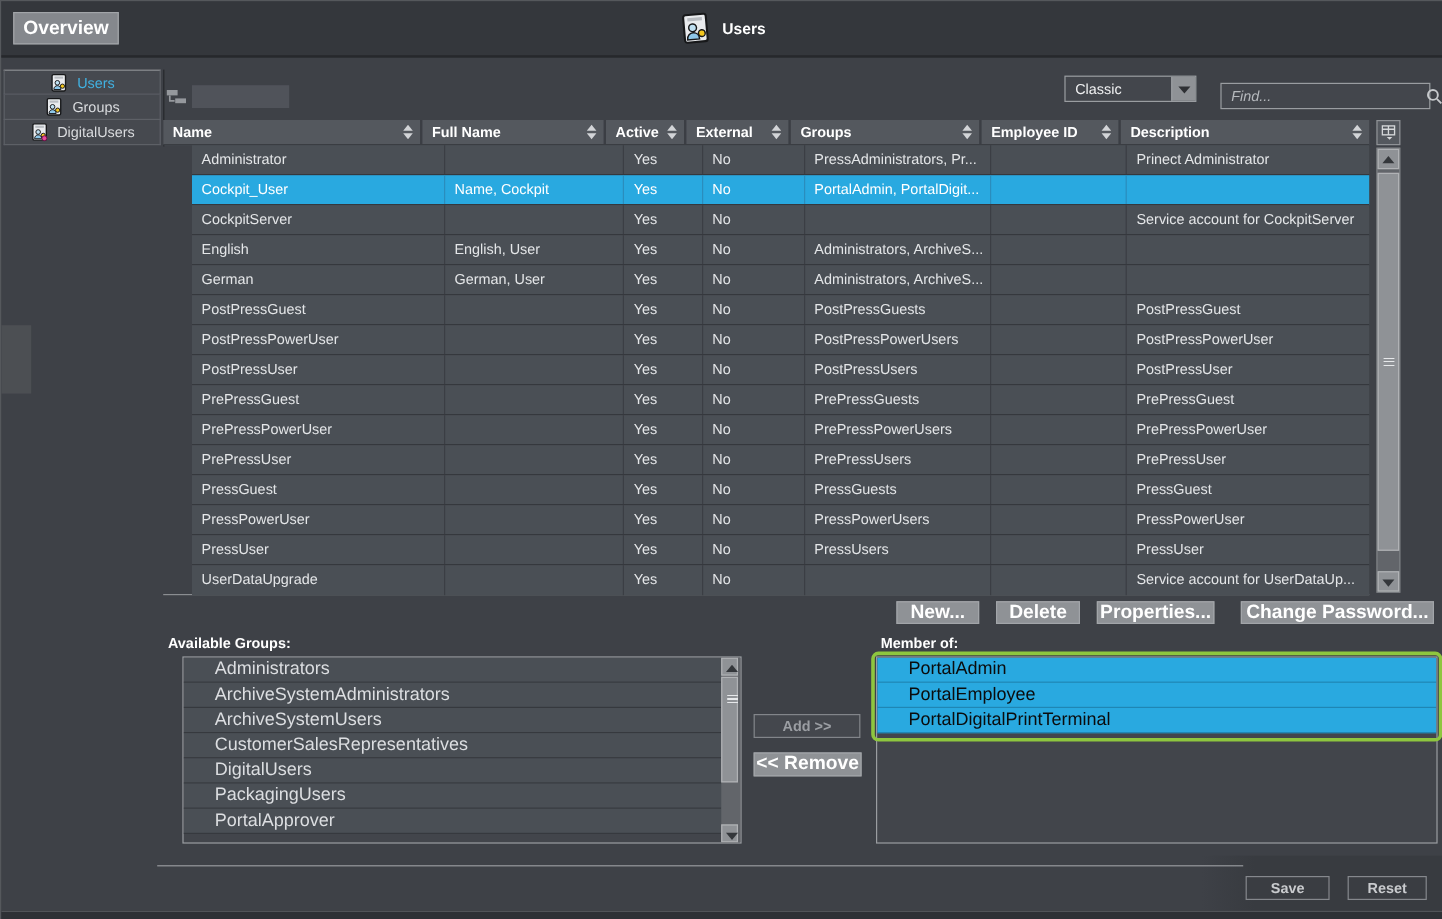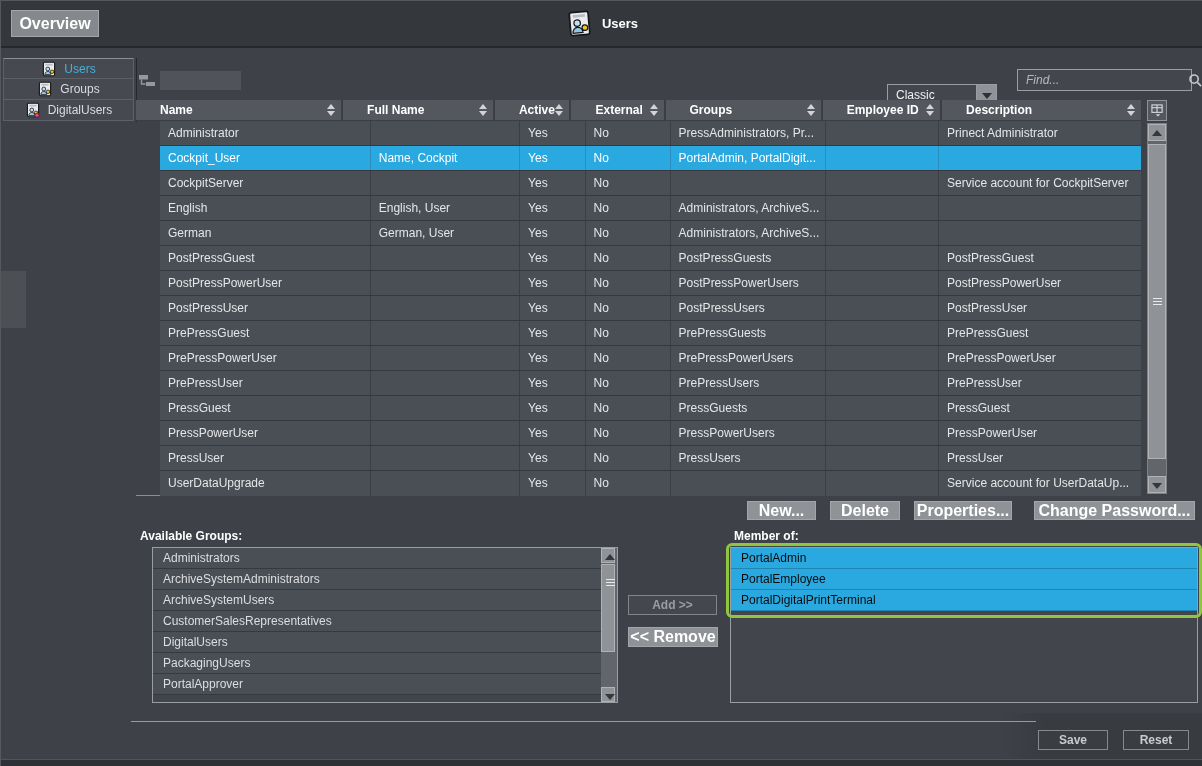--- a/index.html
+++ b/index.html
@@ -23,36 +23,36 @@
   .side-item.idx-0{border-top:1px solid #8a8d91;}
   .side-item.selected{color:var(--accent,#41b1e1);}
   .side-item svg .pink{display:none;}
   .side-item.idx-2 svg .pink{display:inline;}
   .side-divider{position:absolute;left:135px;top:57px;width:1px;height:64px;background:#26282c;}
   .edge-tab{position:absolute;left:0;top:270px;width:25px;height:57px;background:#4c4f53;}
 
   
   .tree-icon{position:absolute;left:137px;top:71px;width:19px;height:17px;}
   .blank-field{position:absolute;left:159px;top:70px;width:81px;height:19px;background:#50535a;}
-  .view-combo{position:absolute;left:886px;top:83px;width:110px;height:22px;background:#43464c;
+  .view-combo{position:absolute;left:886px;top:62px;width:110px;height:22px;background:#43464c;
               border:1px solid #9a9da1;display:flex;align-items:center;cursor:pointer;}
   .view-combo .val{flex:1;color:#f0f1f2;font-size:12px;padding-left:8px;}
   .combo-arrow{width:20px;height:100%;background:#8f9296;border-left:1px solid #9a9da1;position:relative;}
   .combo-arrow:after{content:"";position:absolute;left:5px;top:8px;border:5px solid transparent;border-top:6px solid #2e3034;}
   .find-box{position:absolute;left:1016px;top:68px;width:175px;height:22px;background:#43464c;border:1px solid #9a9da1;
             display:flex;align-items:center;}
   .find-box input{flex:1;background:transparent;border:none;outline:none;color:#e8e9ea;font-size:12px;
                   font-family:"Liberation Sans",sans-serif;padding:0 4px 0 8px;}
   .find-box input::placeholder{color:#b6b9bd;font-style:italic;}
   .find-box .mag{width:20px;flex:none;display:flex;align-items:center;justify-content:center;}
 
   
   .thead{position:absolute;left:135px;top:99px;width:1005px;height:21px;background:#54585e;display:flex;border-bottom:1px solid #3a3d42;}
   .th{display:flex;align-items:center;justify-content:space-between;color:#fff;font-weight:bold;font-size:12px;
-      padding:0 5px 0 8px;border-right:2px solid #3b3e44;cursor:pointer;margin-left:16px;}
+      padding:0 5px 0 8px;border-right:2px solid #3b3e44;cursor:pointer;}
   .th.idx-0{width:216px}.th.idx-1{width:153px}.th.idx-2{width:67px}.th.idx-3{width:87px}
   .th.idx-4{width:159px}.th.idx-5{width:116px}.th.idx-6{width:207px;border-right:none}
   .sort{display:inline-block;width:9px;height:12px;position:relative;flex:none;}
   .sort:before,.sort:after{content:"";position:absolute;left:0;border-left:4px solid transparent;border-right:4px solid transparent;}
   .sort:before{top:0;border-bottom:5px solid #d2d4d7;}
   .sort:after{bottom:0;border-top:5px solid #d2d4d7;}
 
   .tbody{position:absolute;left:135px;top:120px;width:1005px;height:375px;border-bottom:1px solid #8a8d91;padding-left:24px;}
   .tr{display:flex;height:25px;background:#4a4f55;border-bottom:1px solid #35383d;cursor:pointer;}
   .tr:last-child{border-bottom:none;}
@@ -83,22 +83,22 @@
   .act.prop{left:913px;width:98px}.act.chpw{left:1033px;width:161px}
 
   
   .panel-label{position:absolute;color:#fff;font-weight:bold;font-size:12px;top:528px;}
   .avail-label{left:139px;} .member-label{left:733px;}
   .listbox{position:absolute;top:546px;height:156px;background:#42454b;border:1px solid #9a9da1;overflow:hidden;}
   .avail-box{left:151px;width:466px;}
   .member-box{left:729px;width:468px;}
   .list-items{position:absolute;left:0;top:0;right:0;bottom:0;}
   .avail-box .list-items{right:16px;}
-  .list-item{height:21px;line-height:20px;font-size:12px;color:#dcdee1;background:#4a4f55;
-             border-bottom:1px solid #36393e;padding-left:10px;cursor:pointer;overflow:hidden;white-space:nowrap;}
+  .list-item{height:21px;line-height:20px;font-size:15px;color:#dcdee1;background:#4a4f55;
+             border-bottom:1px solid #36393e;padding-left:26px;cursor:pointer;overflow:hidden;white-space:nowrap;}
   .member-box .list-item{background:var(--selection,#29a9e0);color:#0b0c0d;border-bottom:1px solid #1f86b4;}
   .vs-list{position:absolute;right:0;top:0;width:16px;height:154px;border:none;}
   .vs-list .sc-btn{width:14px;height:15px;}
   .vs-list .sc-thumb{width:14px;}
   .green-box{position:absolute;left:725px;top:542px;width:476px;height:75px;border:3px solid var(--highlight,#8ec63f);
              border-radius:6px;pointer-events:none;z-index:5;}
 
   .mid-btn{position:absolute;left:627px;height:20px;}
   .add-btn{top:594px;width:89px;background:#44474d;border:1px solid #82858a;color:#9b9ea3;font-weight:bold;font-size:12px;
            display:flex;align-items:center;justify-content:center;}

